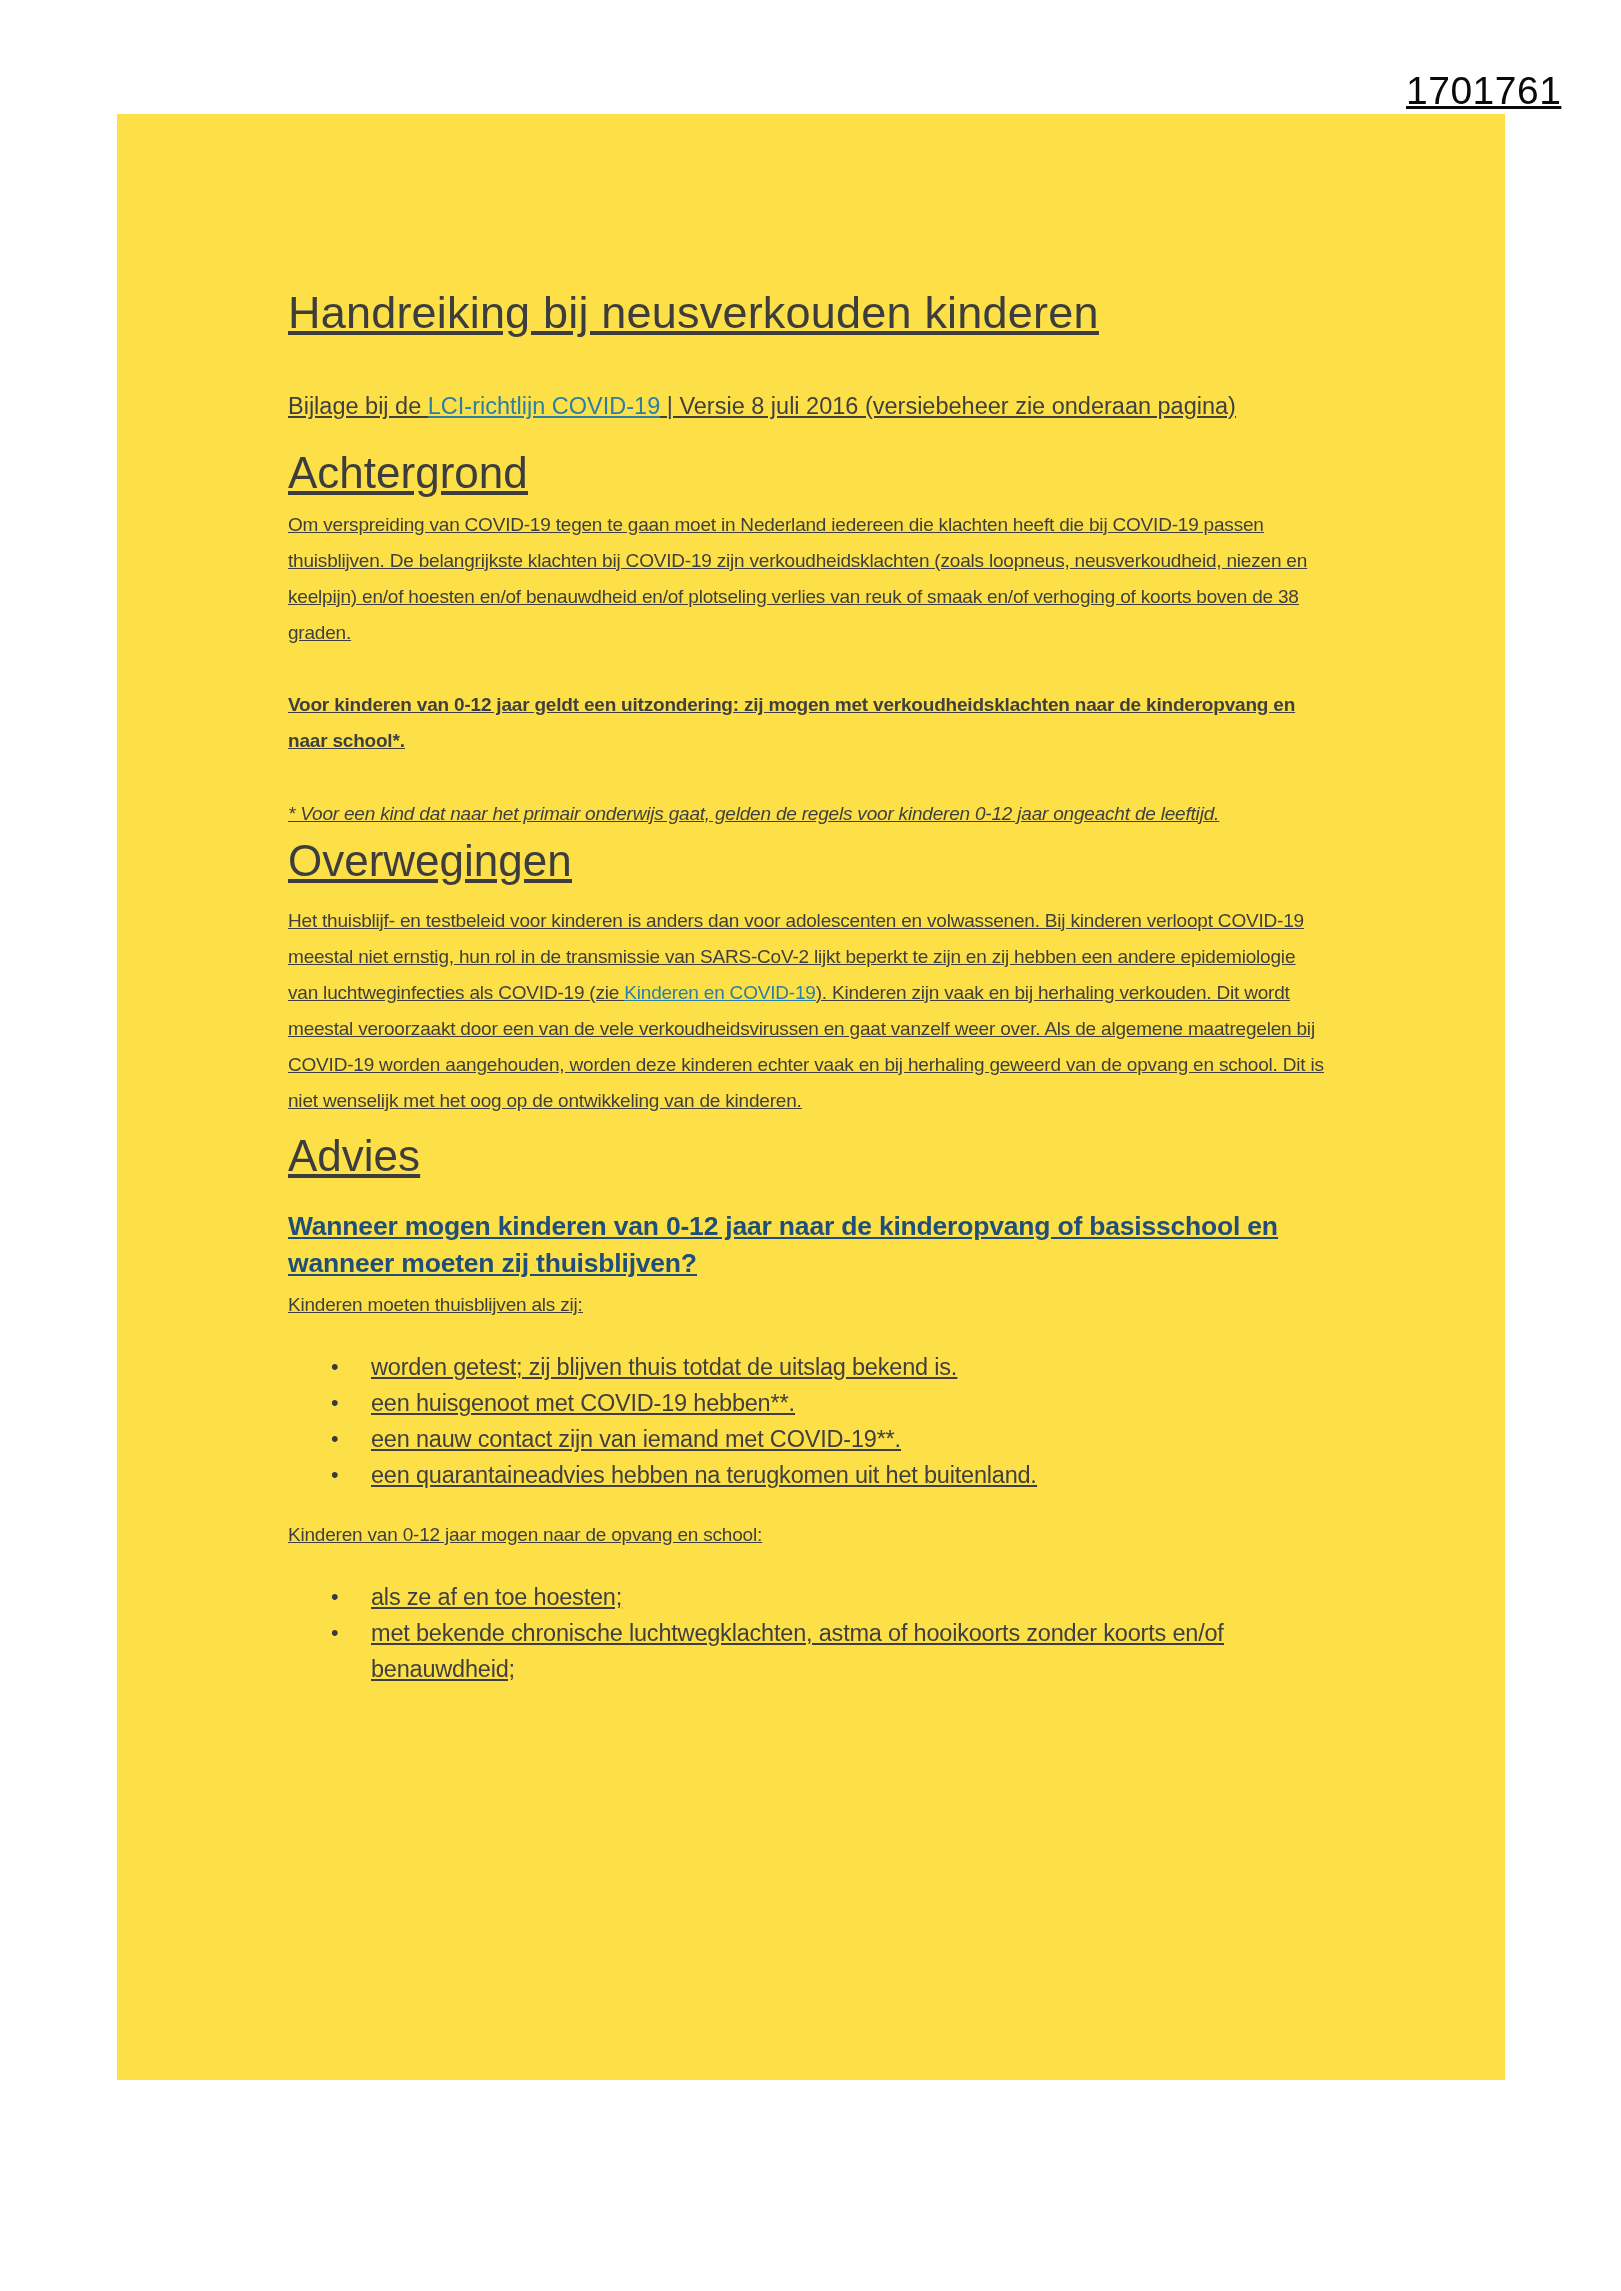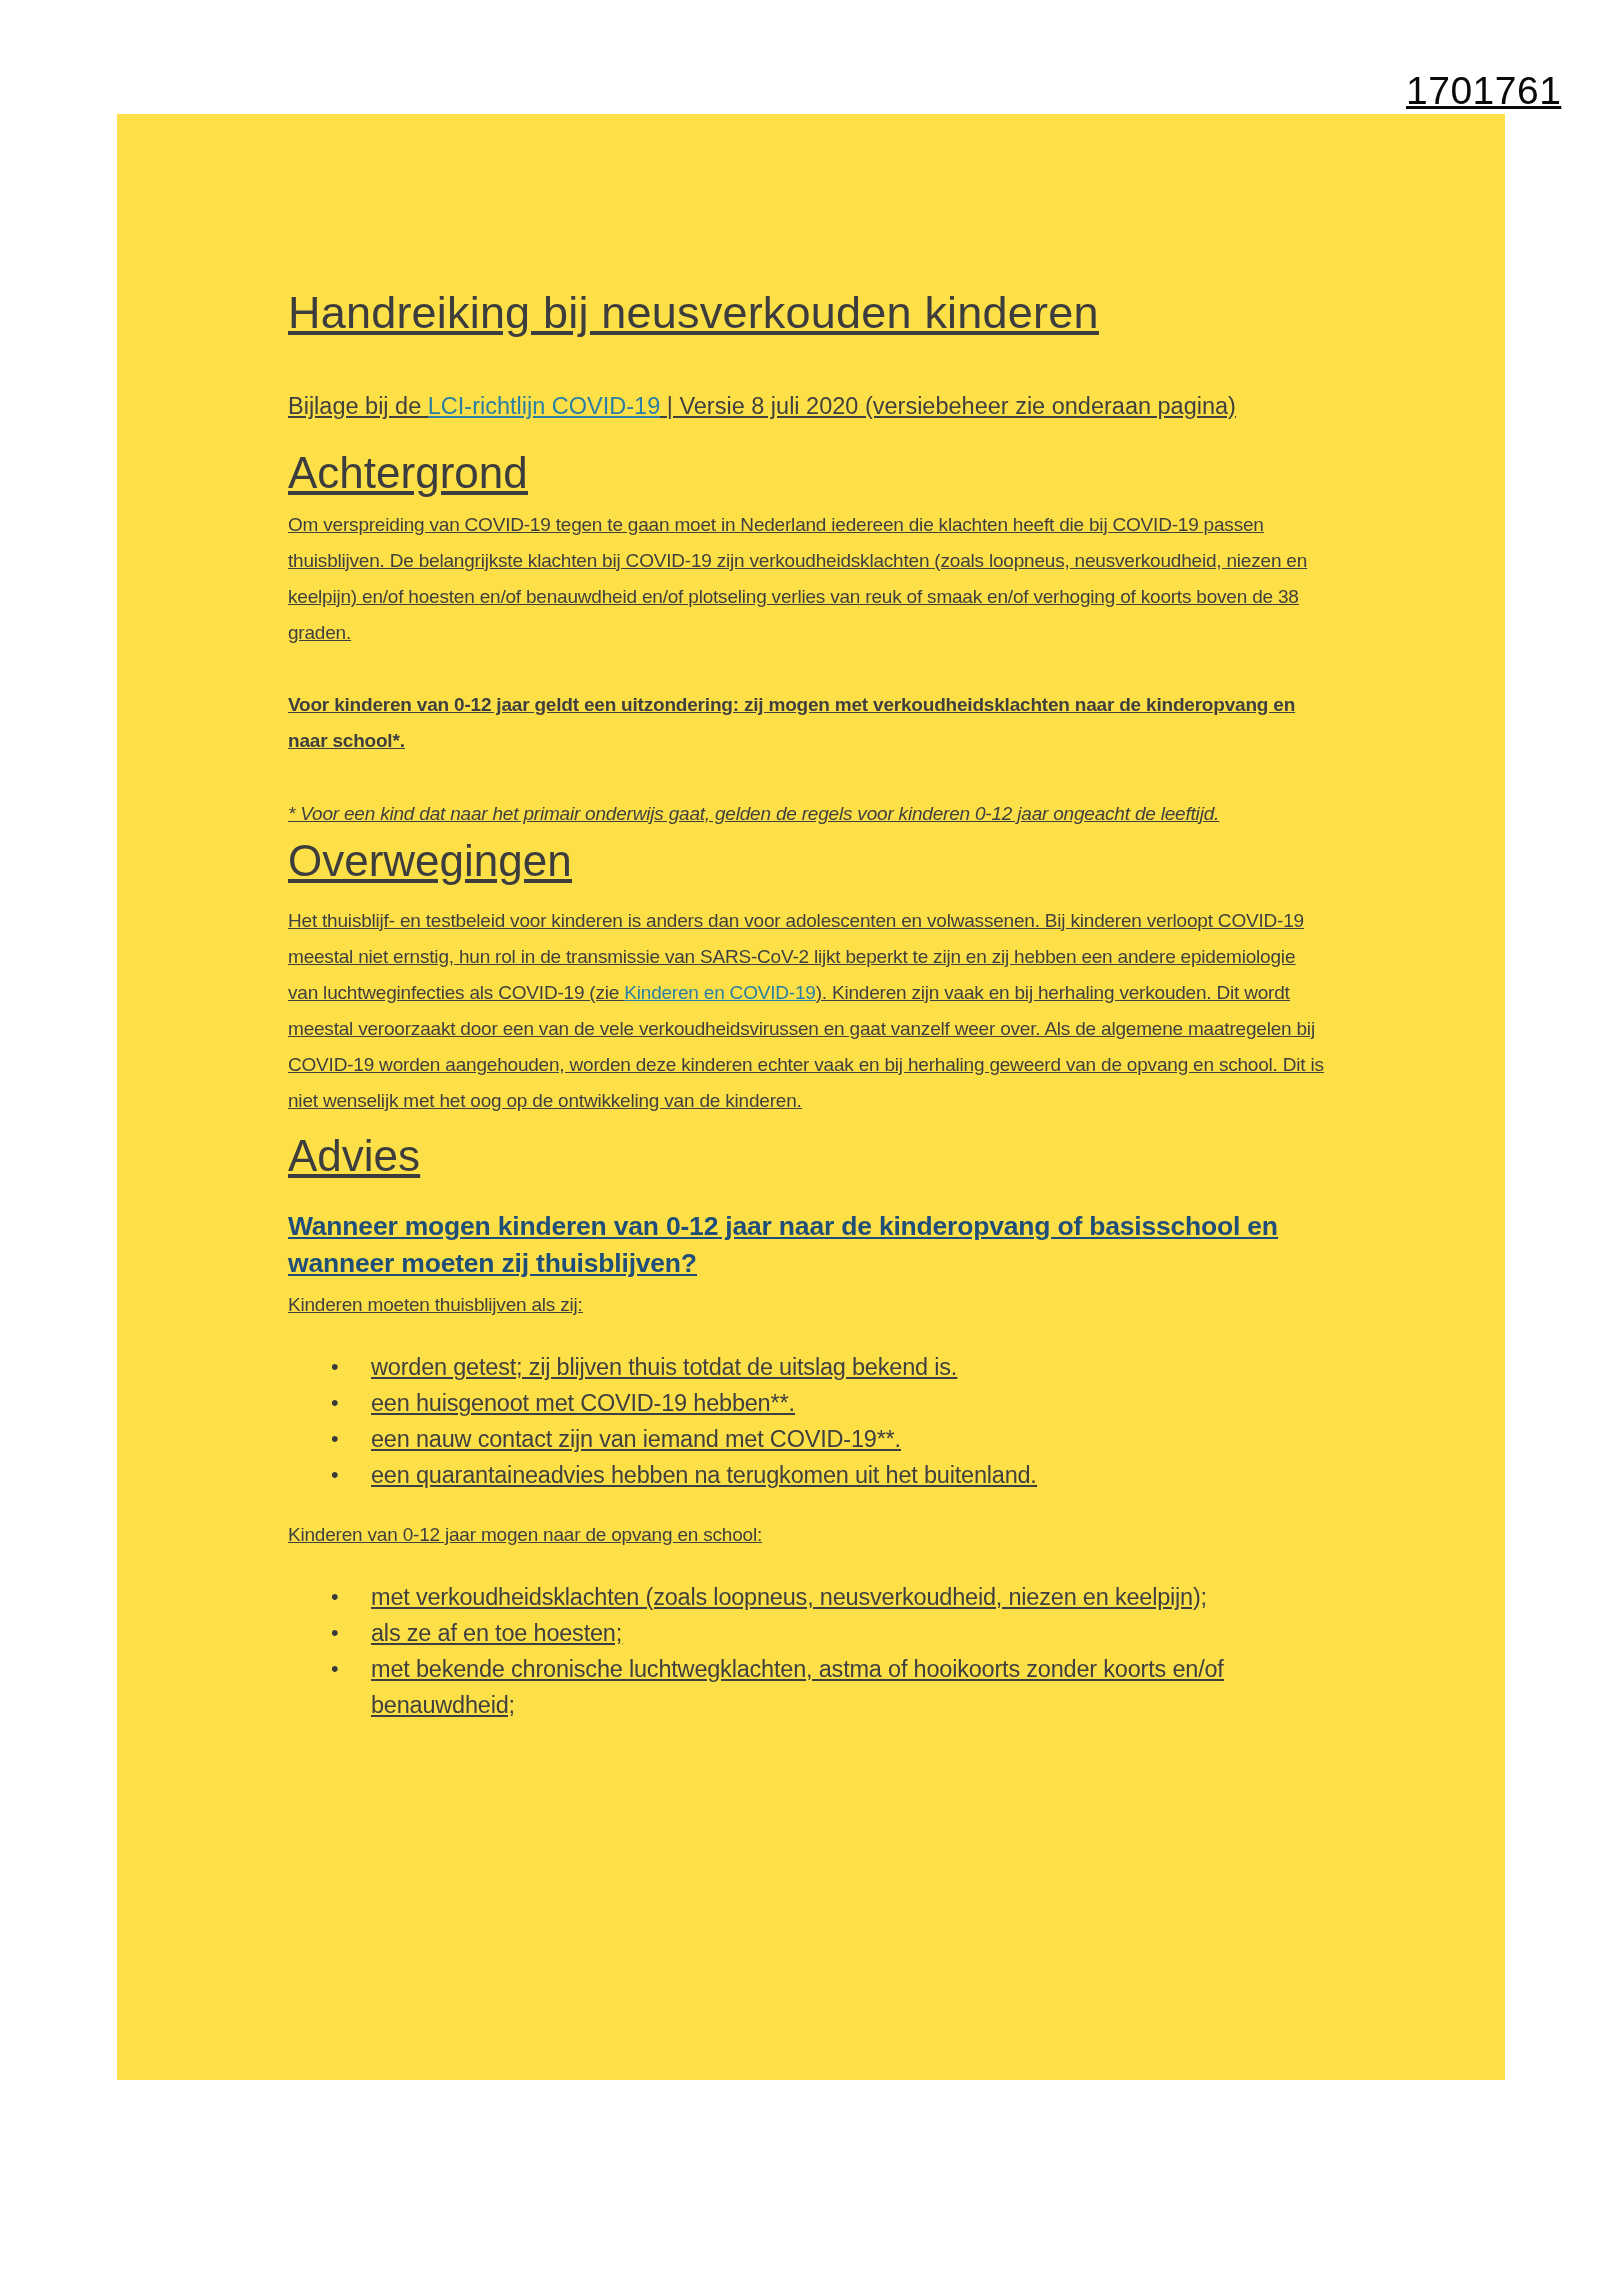--- a/index.html
+++ b/index.html
@@ -106,21 +106,21 @@
 </style>
 </head>
 <body>
 
 <div class="doc-number">1701761</div>
 
 <div class="page">
 
   <h1 class="page-title">Handreiking bij neusverkouden kinderen</h1>
 
-  <p class="subtitle"><span>Bijlage bij de </span><a class="link">LCI-richtlijn COVID-19</a><span> | Versie 8 juli 2020 (versiebeheer zie onderaan pagina)</span></p>
+  <p class="subtitle"><span>Bijlage bij de </span><a class="link">LCI-richtlijn COVID-19</a><span> | Versie 8 juli 2016 (versiebeheer zie onderaan pagina)</span></p>
 
   <h2 class="section-heading h2-achtergrond">Achtergrond</h2>
 
   <p class="body para-achtergrond">Om verspreiding van COVID-19 tegen te gaan moet in Nederland iedereen die klachten heeft die bij COVID-19 passen thuisblijven. De belangrijkste klachten bij COVID-19 zijn verkoudheidsklachten (zoals loopneus, neusverkoudheid, niezen en keelpijn) en/of hoesten en/of benauwdheid en/of plotseling verlies van reuk of smaak en/of verhoging of koorts boven de 38 graden.</p>
 
   <p class="body para-bold">Voor kinderen van 0-12 jaar geldt een uitzondering: zij mogen met verkoudheidsklachten naar de kinderopvang en naar school*.</p>
 
   <p class="body para-italic">* Voor een kind dat naar het primair onderwijs gaat, gelden de regels voor kinderen 0-12 jaar ongeacht de leeftijd.</p>
 
   <h2 class="section-heading h2-overwegingen">Overwegingen</h2>
@@ -136,19 +136,18 @@
   <ul class="bullet-list">
     <li>worden getest; zij blijven thuis totdat de uitslag bekend is.</li>
     <li>een huisgenoot met COVID-19 hebben**.</li>
     <li>een nauw contact zijn van iemand met COVID-19**.</li>
     <li>een quarantaineadvies hebben na terugkomen uit het buitenland.</li>
   </ul>
 
   <p class="body list-intro-2">Kinderen van 0-12 jaar mogen naar de opvang en school:</p>
 
   <ul class="bullet-list">
-    <li>met verkoudheidsklachten (zoals loopneus, neusverkoudheid, niezen en keelpijn);</li>
     <li>als ze af en toe hoesten;</li>
     <li>met bekende chronische luchtwegklachten, astma of hooikoorts zonder koorts en/of benauwdheid;</li>
   </ul>
 
 </div>
 
 
 </body></html>

